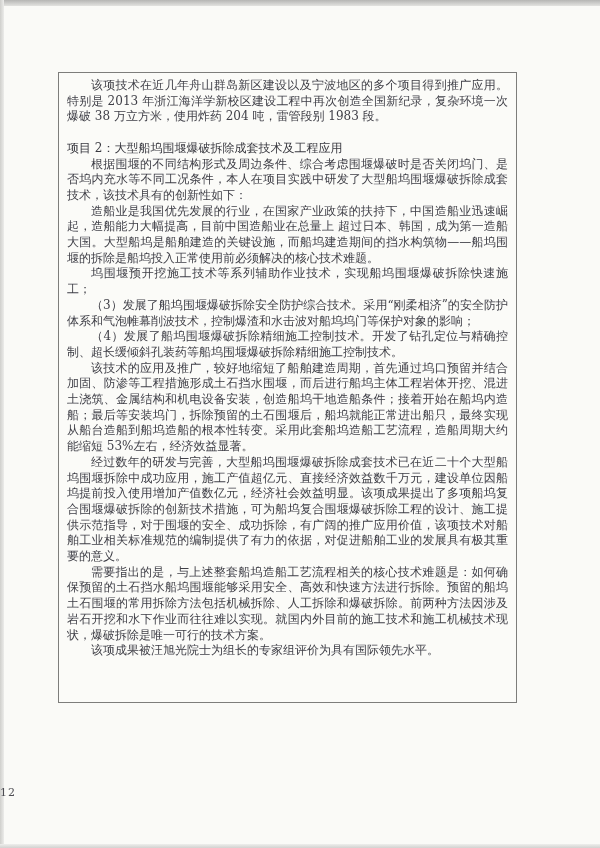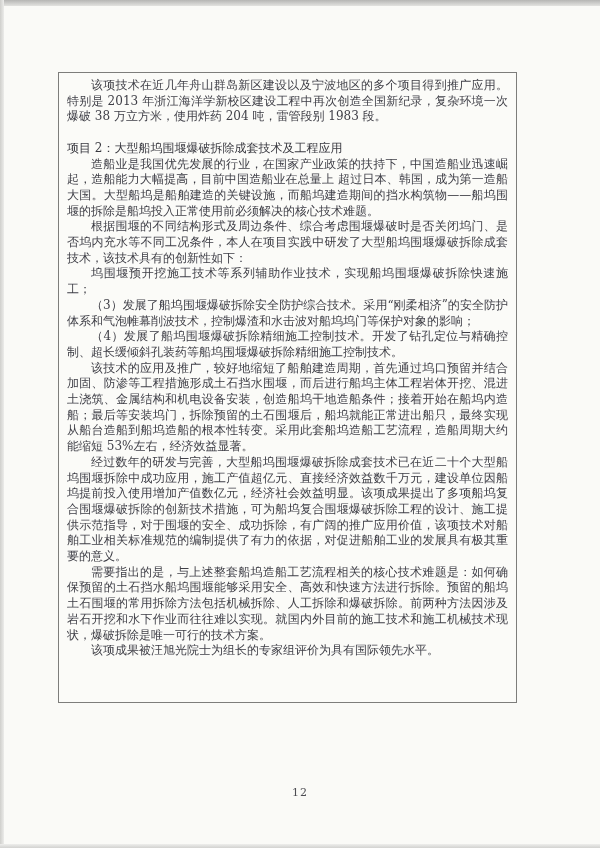--- a/index.html
+++ b/index.html
@@ -57,39 +57,39 @@
   .para.heading {
     text-indent: 0;
     margin-top: 15.7px;
     color: #38383f;
   }
   .page-number {
     position: absolute;
     left: 0;
     top: 786px;
     width: 600px;
-    text-align: center;
+    text-align: left;
     font-size: 11px;
     color: #4c4c52;
     letter-spacing: 1px;
   }
 </style>
 </head>
 <body>
 
 <div class="page">
   <div class="edge-top"></div>
   <div class="edge-left"></div>
   <div class="edge-bottom"></div>
 
   <div class="content-box">
     <p class="para">该项技术在近几年舟山群岛新区建设以及宁波地区的多个项目得到推广应用。特别是 2013 年浙江海洋学新校区建设工程中再次创造全国新纪录，复杂环境一次爆破 38 万立方米，使用炸药 204 吨，雷管段别 1983 段。</p>
     <p class="para heading">项目 2：大型船坞围堰爆破拆除成套技术及工程应用</p>
+    <p class="para">根据围堰的不同结构形式及周边条件、综合考虑围堰爆破时是否关闭坞门、是否坞内充水等不同工况条件，本人在项目实践中研发了大型船坞围堰爆破拆除成套技术，该技术具有的创新性如下：</p>
     <p class="para">造船业是我国优先发展的行业，在国家产业政策的扶持下，中国造船业迅速崛起，造船能力大幅提高，目前中国造船业在总量上 超过日本、韩国，成为第一造船大国。大型船坞是船舶建造的关键设施，而船坞建造期间的挡水构筑物——船坞围堰的拆除是船坞投入正常使用前必须解决的核心技术难题。</p>
-    <p class="para">根据围堰的不同结构形式及周边条件、综合考虑围堰爆破时是否关闭坞门、是否坞内充水等不同工况条件，本人在项目实践中研发了大型船坞围堰爆破拆除成套技术，该技术具有的创新性如下：</p>
     <p class="para">坞围堰预开挖施工技术等系列辅助作业技术，实现船坞围堰爆破拆除快速施工；</p>
     <p class="para">（3）发展了船坞围堰爆破拆除安全防护综合技术。采用“刚柔相济”的安全防护体系和气泡帷幕削波技术，控制爆渣和水击波对船坞坞门等保护对象的影响；</p>
     <p class="para">（4）发展了船坞围堰爆破拆除精细施工控制技术。开发了钻孔定位与精确控制、超长缓倾斜孔装药等船坞围堰爆破拆除精细施工控制技术。</p>
     <p class="para">该技术的应用及推广，较好地缩短了船舶建造周期，首先通过坞口预留并结合加固、防渗等工程措施形成土石挡水围堰，而后进行船坞主体工程岩体开挖、混进土浇筑、金属结构和机电设备安装，创造船坞干地造船条件；接着开始在船坞内造船；最后等安装坞门，拆除预留的土石围堰后，船坞就能正常进出船只，最终实现从船台造船到船坞造船的根本性转变。采用此套船坞造船工艺流程，造船周期大约能缩短 53%左右，经济效益显著。</p>
     <p class="para">经过数年的研发与完善，大型船坞围堰爆破拆除成套技术已在近二十个大型船坞围堰拆除中成功应用，施工产值超亿元、直接经济效益数千万元，建设单位因船坞提前投入使用增加产值数亿元，经济社会效益明显。该项成果提出了多项船坞复合围堰爆破拆除的创新技术措施，可为船坞复合围堰爆破拆除工程的设计、施工提供示范指导，对于围堰的安全、成功拆除，有广阔的推广应用价值，该项技术对船舶工业相关标准规范的编制提供了有力的依据，对促进船舶工业的发展具有极其重要的意义。</p>
     <p class="para">需要指出的是，与上述整套船坞造船工艺流程相关的核心技术难题是：如何确保预留的土石挡水船坞围堰能够采用安全、高效和快速方法进行拆除。预留的船坞土石围堰的常用拆除方法包括机械拆除、人工拆除和爆破拆除。前两种方法因涉及岩石开挖和水下作业而往往难以实现。就国内外目前的施工技术和施工机械技术现状，爆破拆除是唯一可行的技术方案。</p>
     <p class="para">该项成果被汪旭光院士为组长的专家组评价为具有国际领先水平。</p>
   </div>
 
   <div class="page-number">12</div>

